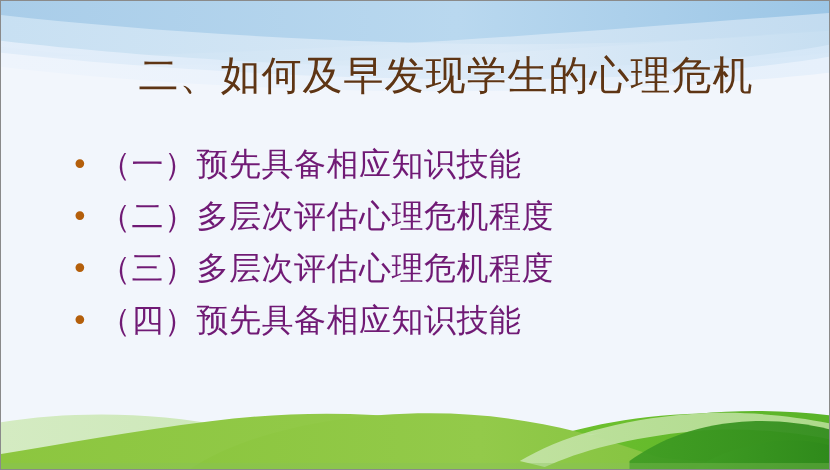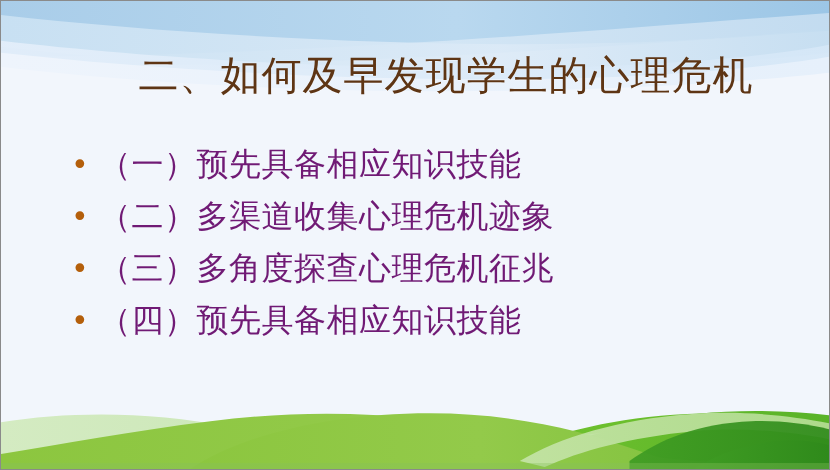--- a/index.html
+++ b/index.html
@@ -177,25 +177,25 @@
 
   <div id="title">二、如何及早发现学生的心理危机</div>
 
   <ul id="bullets">
     <li class="bullet-row">
       <span class="bullet-dot">•</span>
       <span class="bullet-text">（一）预先具备相应知识技能</span>
     </li>
     <li class="bullet-row">
       <span class="bullet-dot">•</span>
-      <span class="bullet-text">（二）多渠道收集心理危机迹象</span>
-    </li>
-    <li class="bullet-row">
-      <span class="bullet-dot">•</span>
-      <span class="bullet-text">（三）多角度探查心理危机征兆</span>
+      <span class="bullet-text">（二）多层次评估心理危机程度</span>
+    </li>
+    <li class="bullet-row">
+      <span class="bullet-dot">•</span>
+      <span class="bullet-text">（三）多层次评估心理危机程度</span>
     </li>
     <li class="bullet-row">
       <span class="bullet-dot">•</span>
       <span class="bullet-text">（四）预先具备相应知识技能</span>
     </li>
   </ul>
 
 </div>
 
 </body></html>

